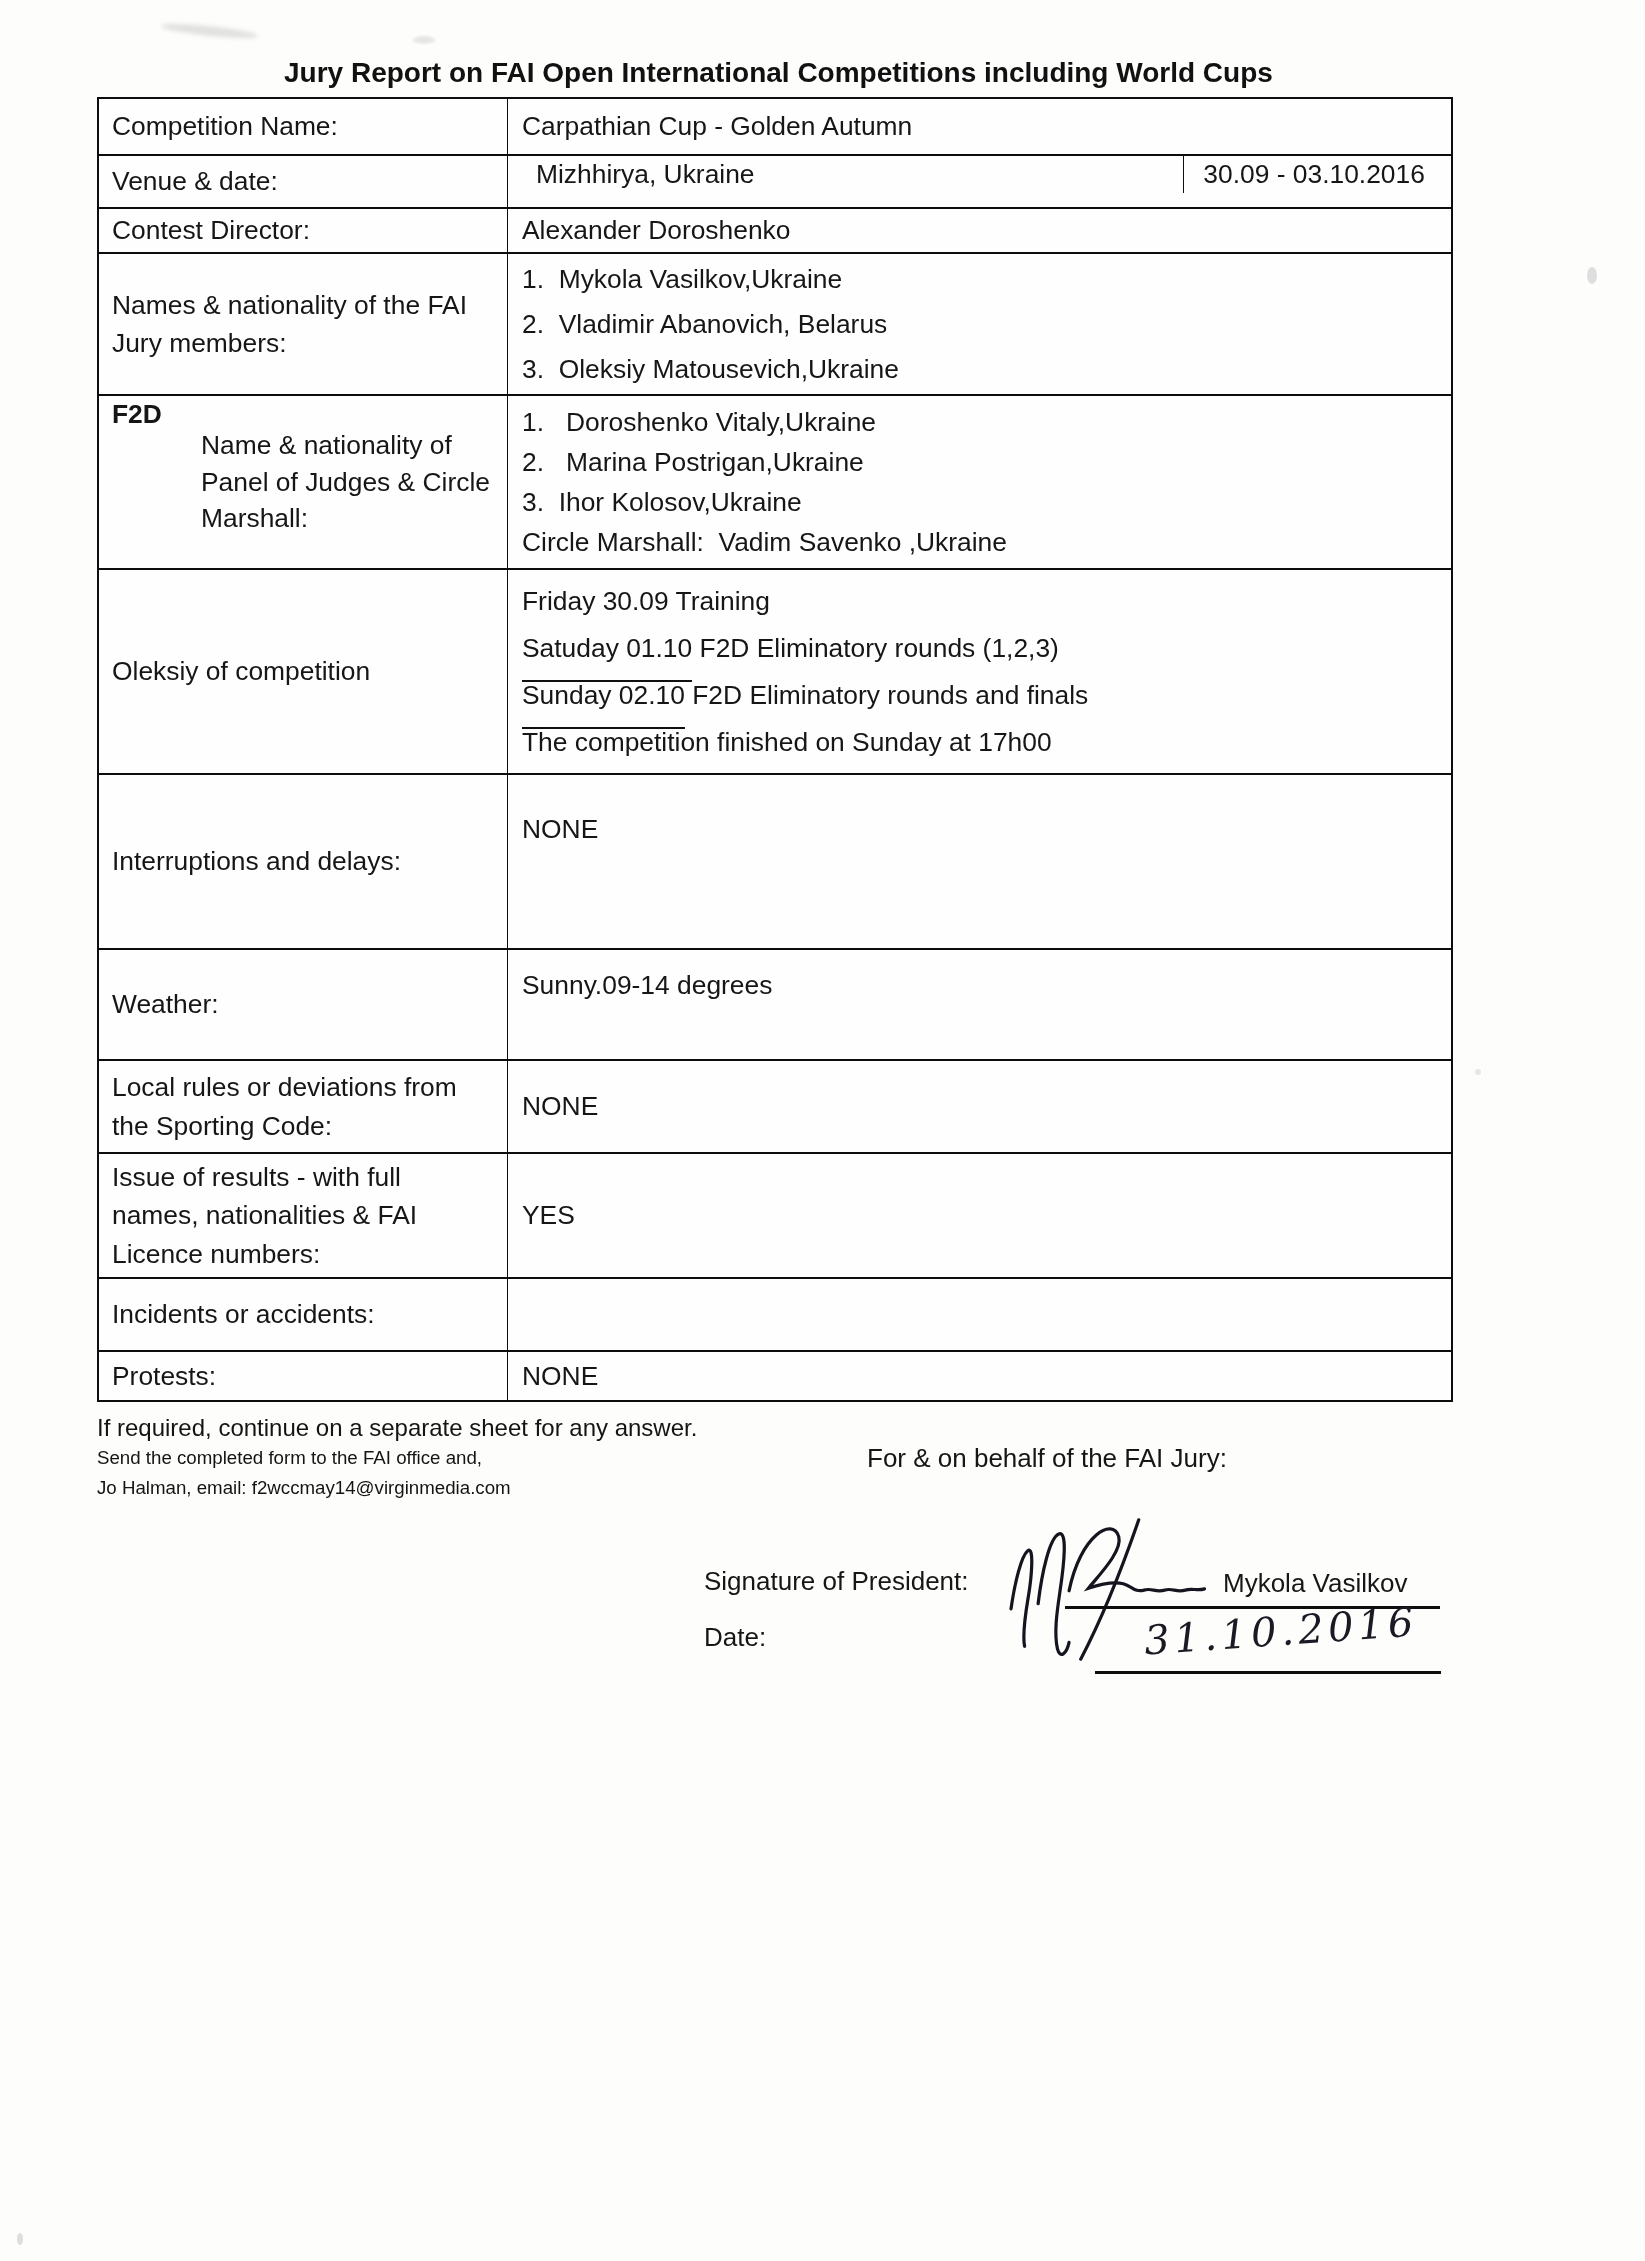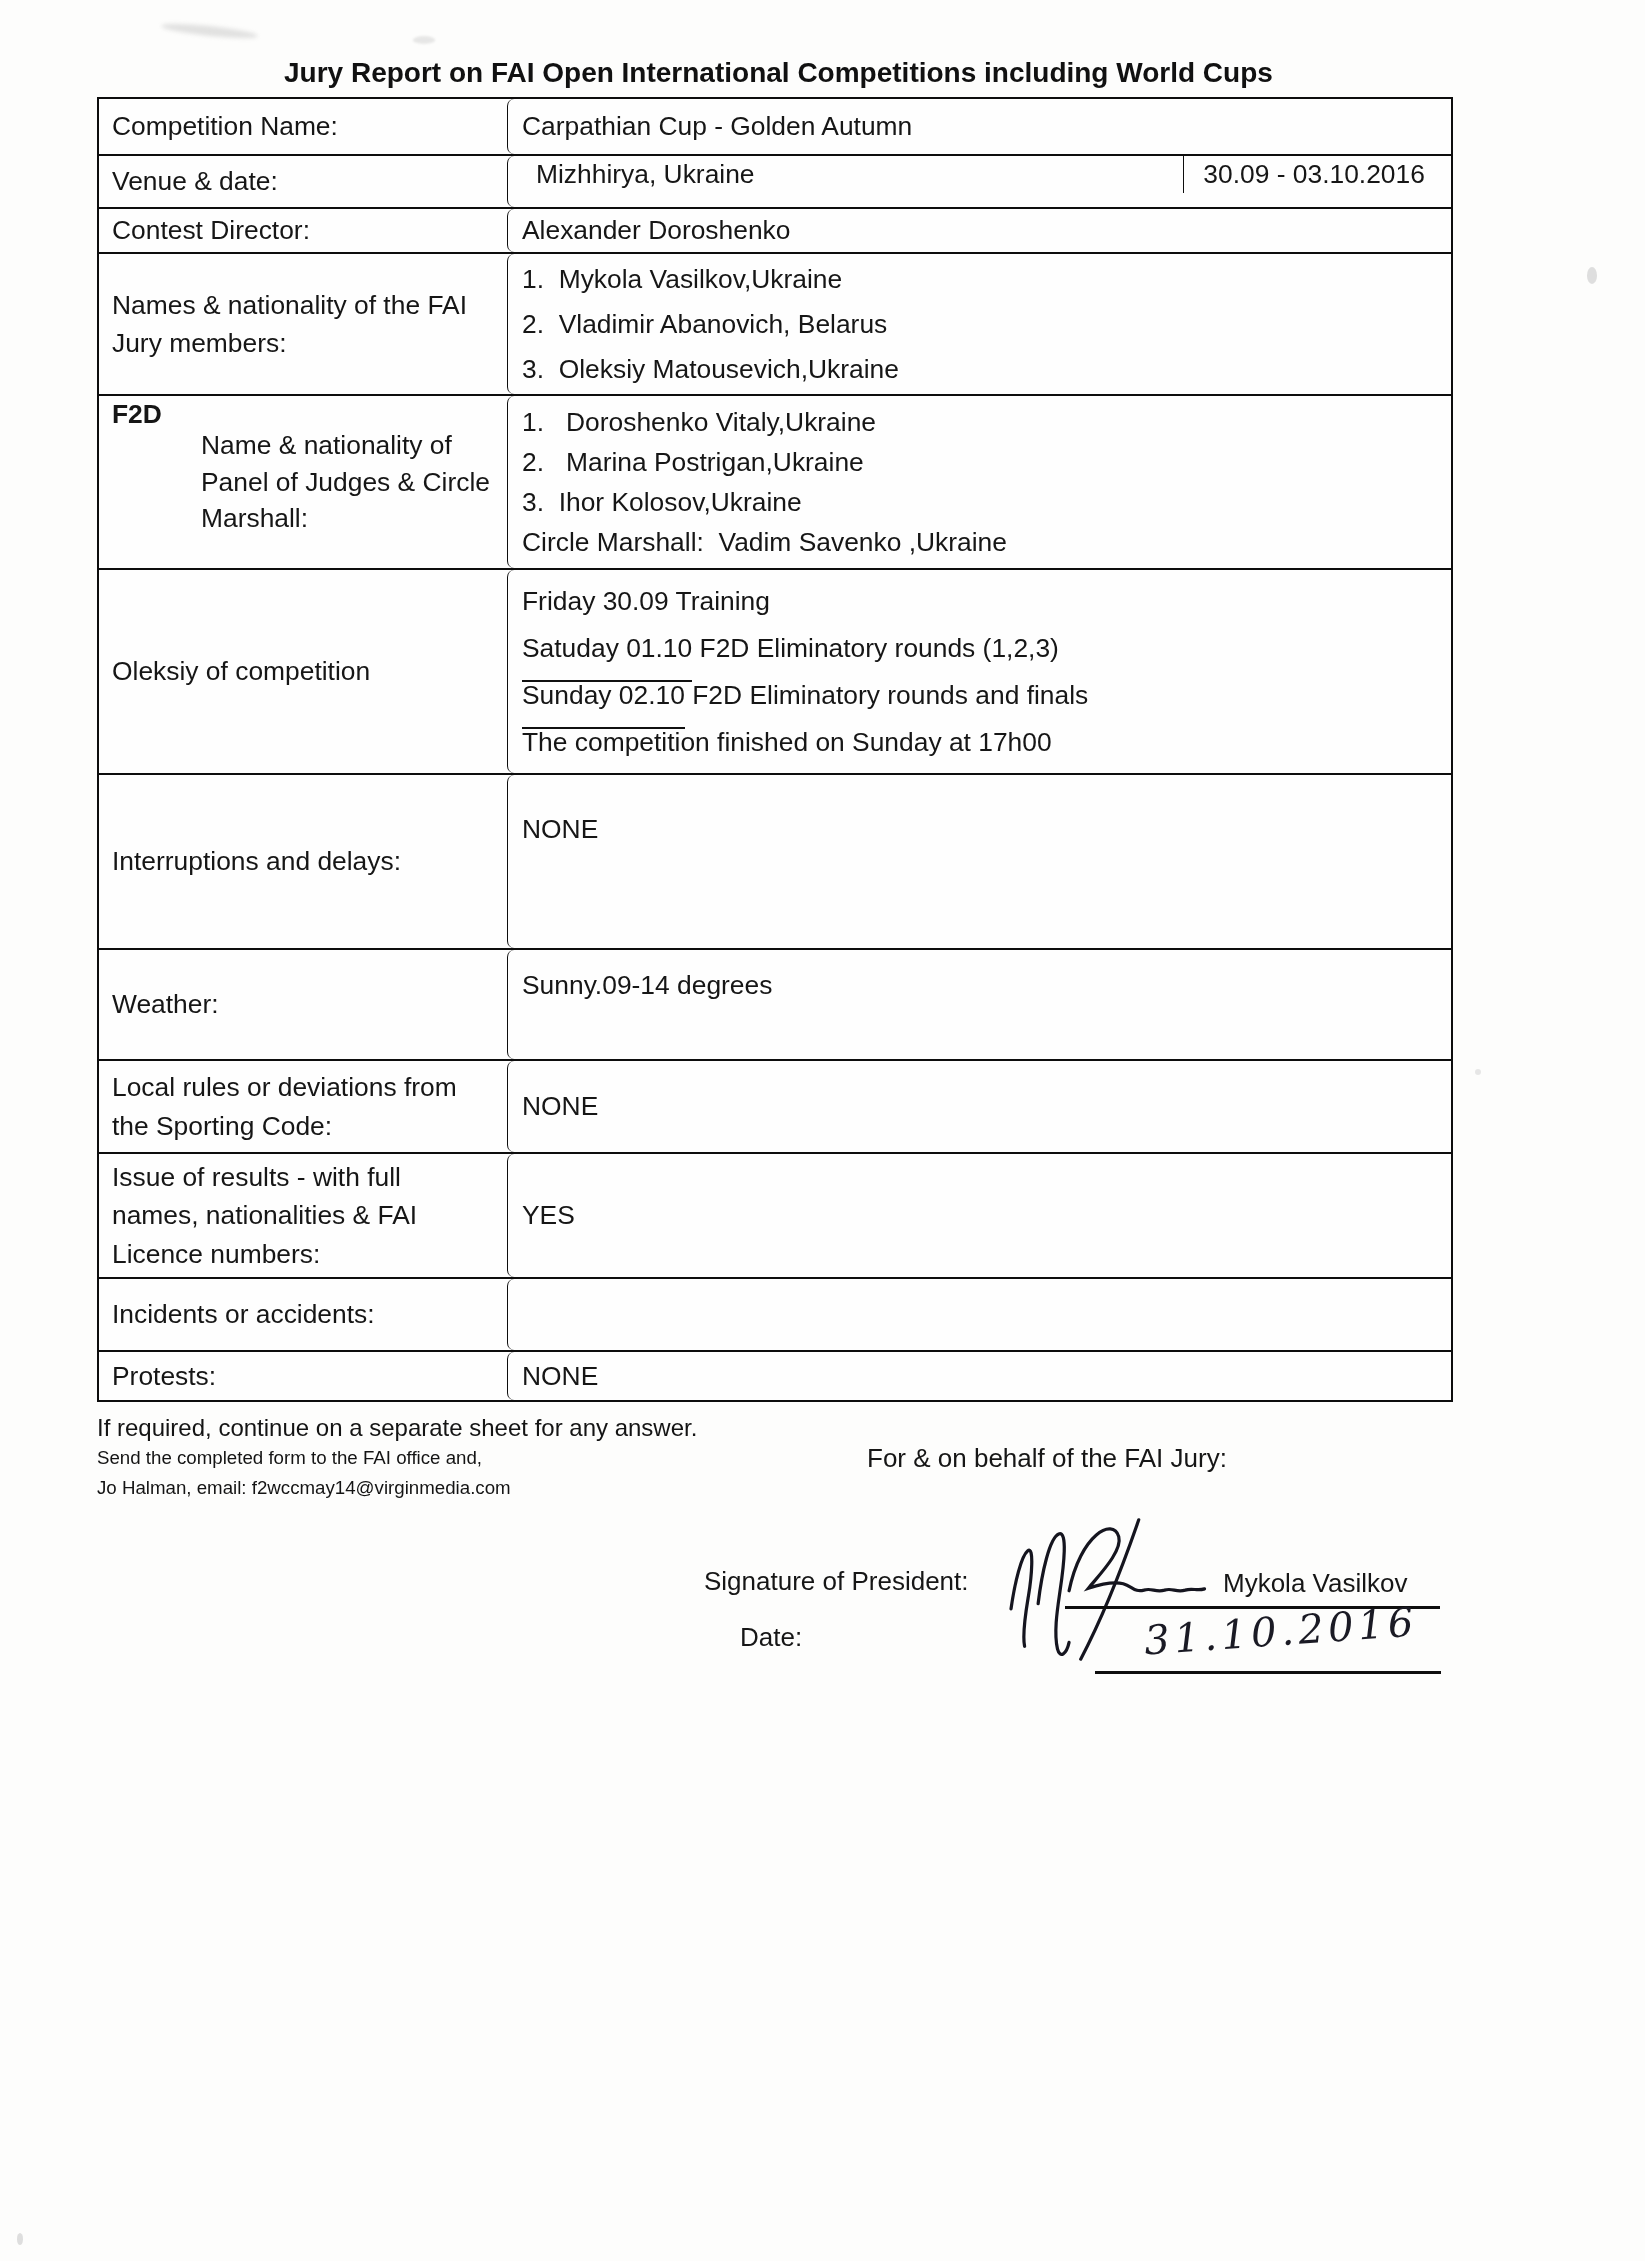--- a/index.html
+++ b/index.html
@@ -32,21 +32,20 @@
     padding-left:13px;padding-right:6.4px;
     font-size:26.4px;line-height:1.44;
   }
   .lbl-inner{max-width:380px;}
   .val{
     flex:1;border-left:1.9px solid #0d0d0d;
     display:flex;align-items:center;
     padding-left:14px;
     font-size:26.4px;line-height:1.4;
     white-space:pre-wrap;
-    border-radius:7px;
   }
   .val.split{padding-left:14px;align-items:flex-start;}
   .venue{width:661px;flex:0 0 661px;display:flex;align-items:center;padding-left:14px;}
   .datecell{flex:1;border-left:1.9px solid #0d0d0d;display:flex;align-items:center;padding-left:19.3px;white-space:nowrap;}
   .v-top{align-items:flex-start;}
   .pt56{padding-top:36px;}
   .pt26{padding-top:17px;}
   .lines{display:flex;flex-direction:column;}
   .lh70 .line{line-height:45px;}
   .lh62 .line{line-height:40px;}
@@ -57,21 +56,21 @@
   .f2d-lbl{display:flex;align-items:center;}
   .f2d-code{width:89px;flex:0 0 89px;font-weight:bold;align-self:flex-start;line-height:1.38;}
   .f2d-text{width:290px;line-height:1.38;}
   
   .footnotes{position:absolute;left:97px;top:1413px;font-size:18.7px;line-height:30px;color:#141414;}
   .footnotes .n1{font-size:24px;}
   .behalf{position:absolute;left:867px;top:1443px;font-size:26px;}
   .sig-label{position:absolute;left:704px;top:1566px;font-size:26px;}
   .president{position:absolute;left:1223px;top:1568px;font-size:26px;white-space:nowrap;}
   .sig-line{position:absolute;left:1065px;top:1606px;width:375px;height:2.6px;background:#0e0e0e;}
-  .date-label{position:absolute;left:740px;top:1622px;font-size:26px;}
+  .date-label{position:absolute;left:704px;top:1622px;font-size:26px;}
   .date-value{
     position:absolute;left:1144px;top:1608px;
     font-family:"DejaVu Serif", serif;font-style:italic;
     font-size:40px;letter-spacing:4.5px;color:#1a1a24;
     transform:rotate(-4deg);
   }
   .date-line{position:absolute;left:1095px;top:1671px;width:346px;height:2.6px;background:#0e0e0e;}
   .sig-svg{position:absolute;left:1002px;top:1512px;}
   
   .artifact{position:absolute;background:#9a9a9a;border-radius:50%;}

